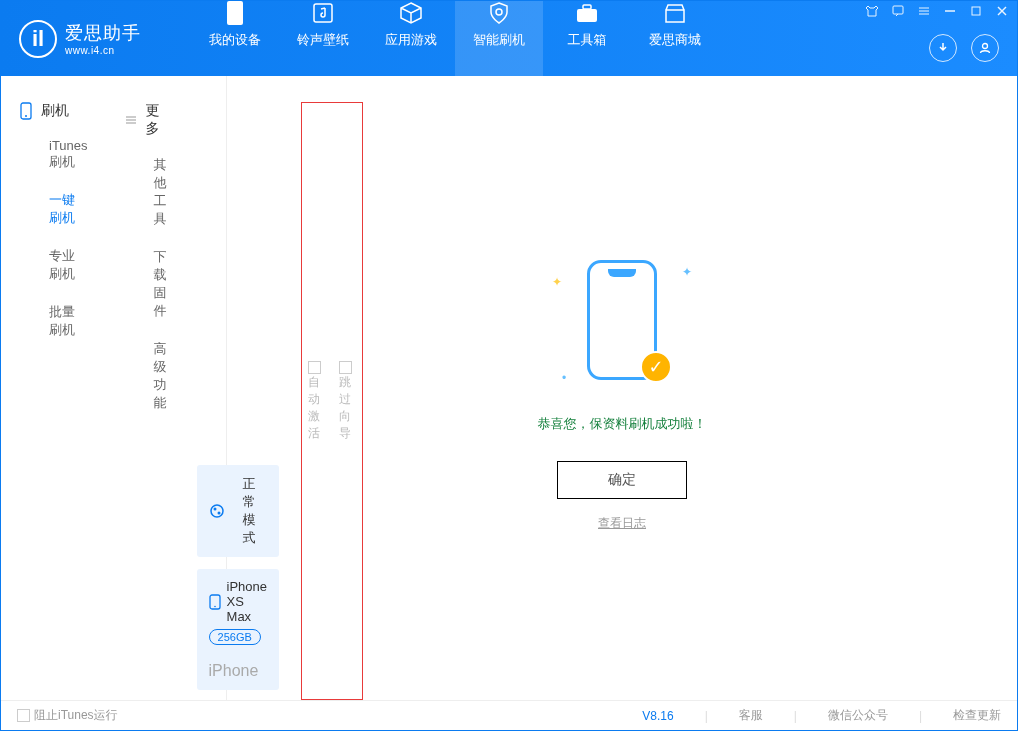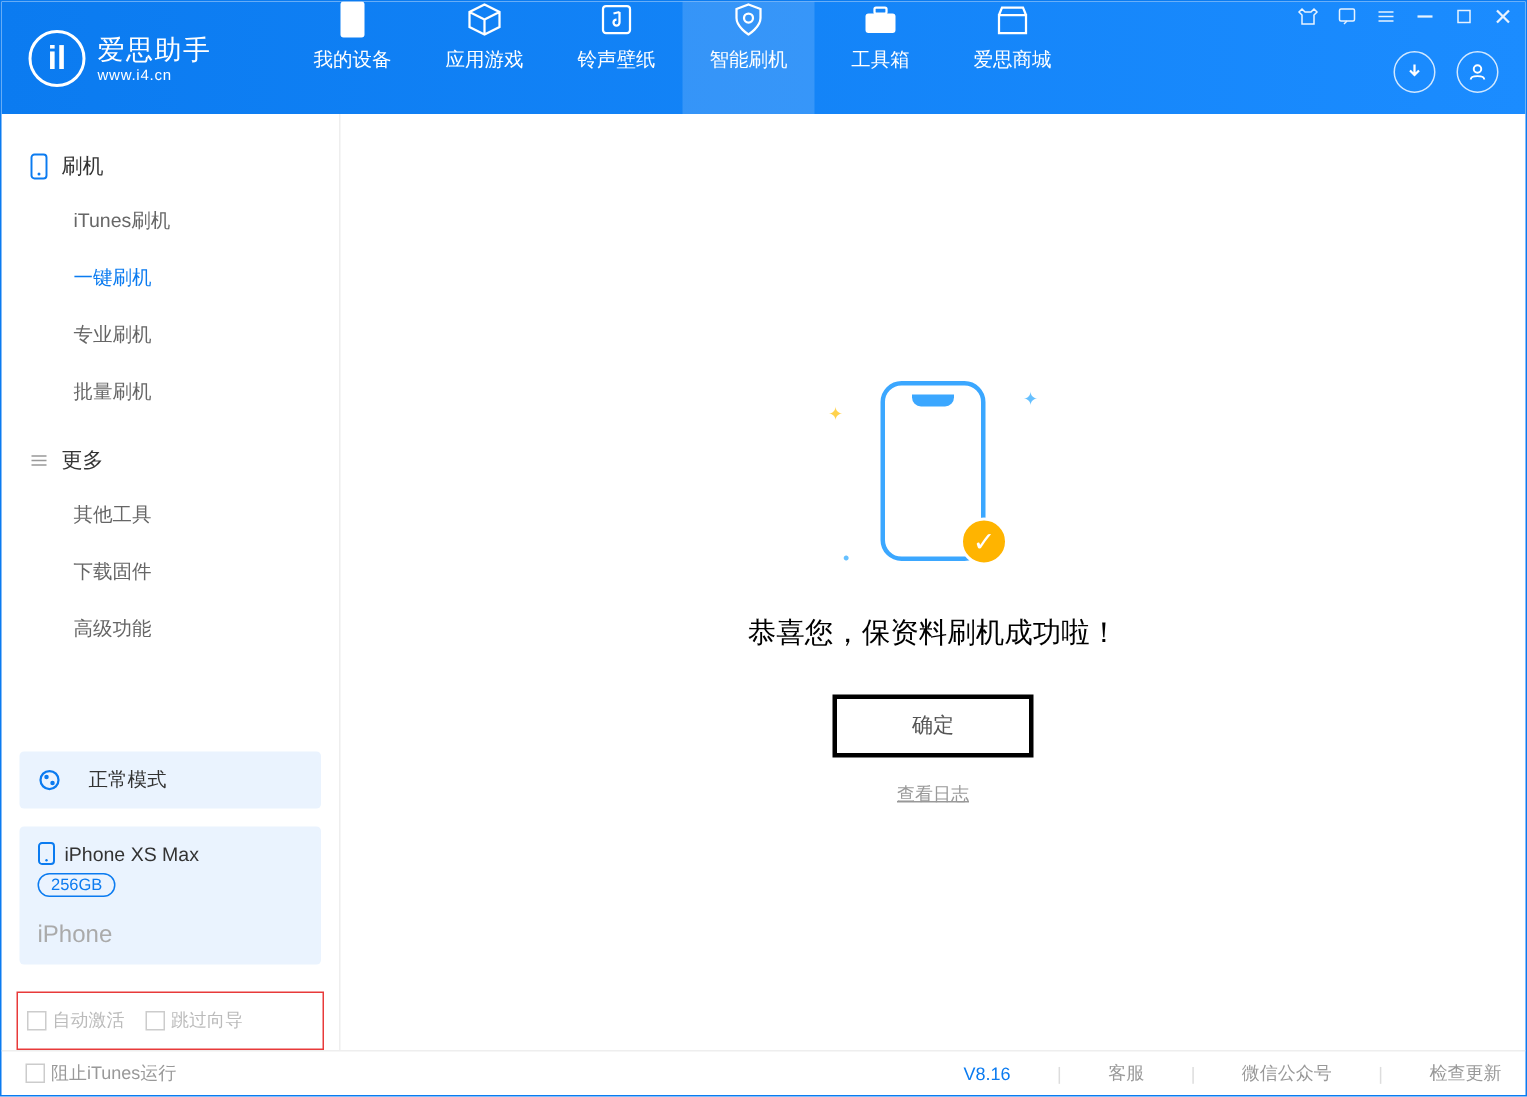--- a/index.html
+++ b/index.html
@@ -19,49 +19,49 @@
 .nav-tab .icon { width: 24px; height: 24px; display: flex; align-items: center; justify-content: center; }
 
 .win-controls { position: absolute; right: 8px; top: 3px; display: flex; gap: 12px; color: #fff; font-size: 13px; align-items: center; }
 .win-controls span { cursor: pointer; opacity: 0.9; }
 
 .header-right-icons { position: absolute; right: 18px; bottom: 14px; display: flex; gap: 14px; align-items: center; }
 .circle-btn { width: 28px; height: 28px; border: 1.5px solid rgba(255,255,255,0.8); border-radius: 50%; display: flex; align-items: center; justify-content: center; color: #fff; cursor: pointer; }
 
 
 .body-wrap { display: flex; height: calc(100% - 75px - 30px); }
-.sidebar { width: 226px; border-right: 1px solid #eee; padding-top: 18px; display: flex; flex-direction: column; }
+.sidebar { width: 226px; border-right: 1px solid #eee; padding-top: 18px; display: flex; flex-direction: row; }
 .side-group { margin-bottom: 10px; }
 .side-header { display: flex; align-items: center; padding: 8px 18px; color: #333; font-size: 14px; font-weight: 500; gap: 8px; }
 .side-item { padding: 10px 18px 10px 48px; color: #666; font-size: 13px; cursor: pointer; }
 .side-item.active { color: #0b7bf0; }
 
 .side-bottom { margin-top: auto; padding: 0 12px 10px 12px; }
 .mode-box { background: #eaf3fe; border-radius: 3px; padding: 10px 12px; display: flex; align-items: center; gap: 18px; margin-bottom: 12px; font-size: 13px; color: #333; }
 .device-box { background: #eaf3fe; border-radius: 3px; padding: 10px 12px; font-size: 13px; }
 .device-box .name { color: #333; font-weight: 500; display: flex; align-items: center; gap: 6px; }
 .device-box .badge { display: inline-block; border: 1px solid #0b7bf0; color: #0b7bf0; font-size: 11px; padding: 1px 8px; border-radius: 10px; margin-top: 5px; }
 .device-box .type { color: #aaa; font-size: 16px; margin-top: 17px; }
 
-.redbox { border: 1.5px solid #e83a3a; margin: 8px 10px 0 10px; padding: 10px 6px; display: flex; gap: 14px; font-size: 12px; color: #bbb; align-items: flex-start; }
+.redbox { border: 1.5px solid #e83a3a; margin: 8px 10px 0 10px; padding: 10px 6px; display: flex; gap: 14px; font-size: 12px; color: #bbb; align-items: center; }
 .checkbox-sm { width: 13px; height: 13px; border: 1px solid #ccc; display: inline-block; vertical-align: middle; margin-right: 4px; }
 
 
 .main { flex: 1; display: flex; flex-direction: column; align-items: center; justify-content: center; }
 .phone-illust { position: relative; width: 180px; height: 150px; margin-bottom: 20px; display: flex; align-items: center; justify-content: center; }
 .phone-body { width: 70px; height: 120px; border: 3px solid #3ba7ff; border-radius: 14px; position: relative; background: #fff; }
 .phone-body::before { content: ""; position: absolute; top: 6px; left: 50%; transform: translateX(-50%); width: 28px; height: 8px; background: #3ba7ff; border-radius: 0 0 6px 6px; }
 .check-badge { position: absolute; right: 40px; bottom: 12px; width: 32px; height: 32px; background: #ffb400; border-radius: 50%; display: flex; align-items: center; justify-content: center; color: #fff; font-size: 18px; border: 2px solid #fff; }
 .sparkle { position: absolute; color: #ffd24d; font-size: 12px; }
 .sparkle.s1 { left: 20px; top: 30px; }
 .sparkle.s2 { right: 20px; top: 20px; color: #66c0ff; }
 .sparkle.s3 { left: 30px; bottom: 10px; color: #66c0ff; }
 
-.success-text { font-size: 19px; color: #000000; font-weight: 500; margin-bottom: 28px; }
-.ok-btn { border: 3px solid #000000; background: #fff; padding: 9px 50px; font-size: 14px; color: #555; cursor: pointer; margin-bottom: 16px; }
+.success-text { font-size: 13px; color: #15803d; font-weight: 500; margin-bottom: 28px; }
+.ok-btn { border: 1px solid #000000; background: #fff; padding: 9px 50px; font-size: 14px; color: #555; cursor: pointer; margin-bottom: 16px; }
 .log-link { font-size: 12px; color: #999; text-decoration: underline; cursor: pointer; }
 
 
 .footer { height: 30px; border-top: 1px solid #eee; display: flex; align-items: center; padding: 0 16px; font-size: 12px; color: #999; }
 .footer .left { display: flex; align-items: center; gap: 6px; }
 .footer .right { margin-left: auto; display: flex; align-items: center; gap: 31px; }
 .footer .right span { cursor: pointer; }
 .footer .sep { color: #ddd; }
 .footer .version { color: #0b7bf0; }
 
@@ -83,34 +83,34 @@
     <div class="nav-tab">
       <span class="icon">
           <svg width="22" height="26" viewBox="0 0 22 26">
             <rect x="3" y="1" width="16" height="24" rx="2" fill="#fff"></rect>
           </svg>
         </span>
       <span>我的设备</span>
     </div>
     <div class="nav-tab">
       <span class="icon">
-          <svg width="24" height="24" viewBox="0 0 24 24">
-            <path d="M12 2 L22 7 L22 17 L12 22 L2 17 L2 7 Z M2 7 L12 12 L22 7 M12 12 L12 22" fill="none" stroke="#fff" stroke-width="1.5"></path>
-          </svg>
-        </span>
-      <span>应用游戏</span>
-    </div>
-    <div class="nav-tab">
-      <span class="icon">
           <svg width="22" height="22" viewBox="0 0 22 22">
             <rect x="2" y="2" width="18" height="18" rx="2" fill="none" stroke="#fff" stroke-width="1.5"></rect>
             <path d="M13 6 L13 13 A2 2 0 1 1 11 11 M13 6 L9 7" fill="none" stroke="#fff" stroke-width="1.5"></path>
           </svg>
         </span>
       <span>铃声壁纸</span>
+    </div>
+    <div class="nav-tab">
+      <span class="icon">
+          <svg width="24" height="24" viewBox="0 0 24 24">
+            <path d="M12 2 L22 7 L22 17 L12 22 L2 17 L2 7 Z M2 7 L12 12 L22 7 M12 12 L12 22" fill="none" stroke="#fff" stroke-width="1.5"></path>
+          </svg>
+        </span>
+      <span>应用游戏</span>
     </div>
     <div class="nav-tab active">
       <span class="icon">
           <svg width="24" height="24" viewBox="0 0 24 24">
             <path d="M12 2 L20 5 L20 11 C20 17 12 22 12 22 C12 22 4 17 4 11 L4 5 Z" fill="none" stroke="#fff" stroke-width="1.5"></path>
             <circle cx="12" cy="11" r="3" fill="none" stroke="#fff" stroke-width="1.5"></circle>
           </svg>
         </span>
       <span>智能刷机</span>
     </div>

